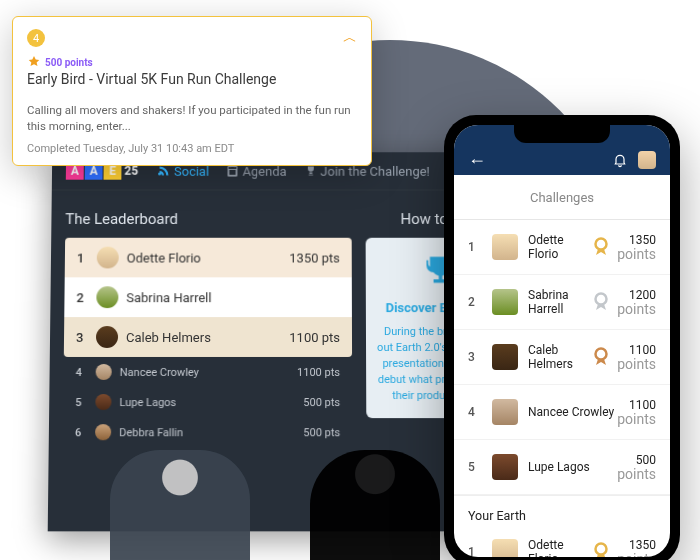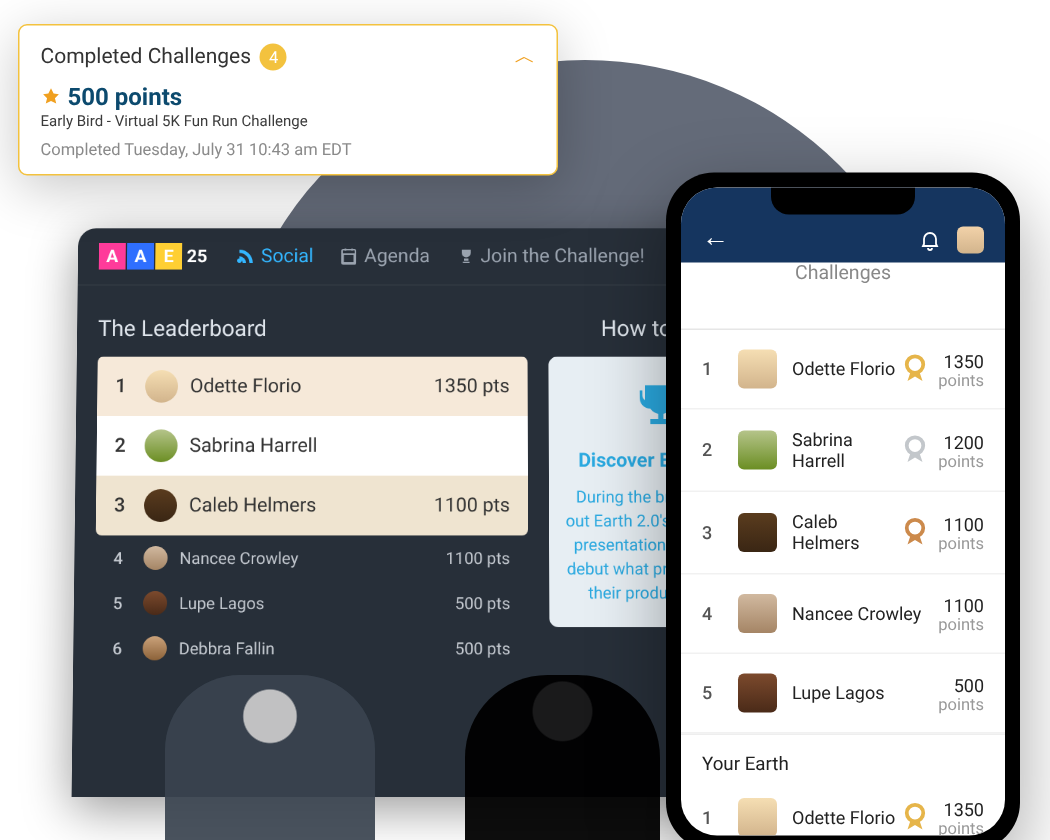--- a/index.html
+++ b/index.html
@@ -36,44 +36,44 @@
 .people{position:absolute;left:50px;bottom:0;width:480px;height:120px;z-index:2}
 .person-l{position:absolute;left:60px;bottom:0;width:140px;height:110px;background:radial-gradient(circle at 50% 25%,#cfcfcf 0 16%,transparent 17%),linear-gradient(#3a4450,#3a4450);border-radius:50px 50px 0 0;opacity:.92}
 .person-r{position:absolute;left:260px;bottom:0;width:130px;height:110px;background:radial-gradient(circle at 50% 22%,#1a1a1a 0 18%,transparent 19%),linear-gradient(#000,#000);border-radius:55px 55px 0 0;opacity:.95}
 
 
 .cc-card{position:absolute;left:12px;top:16px;width:330px;background:#fff;border:1px solid #f3c23e;border-radius:6px;box-shadow:0 8px 36px rgba(0,0,0,.22);z-index:5;padding:12px 14px 10px;font-size:12px;color:#444}
 .cc-head{display:flex;align-items:center;justify-content:space-between;margin-bottom:8px}
 .cc-title{font-size:14px;color:#333;display:flex;align-items:center;gap:6px}
 .cc-badge{background:#f3c23e;color:#fff;font-size:11px;width:18px;height:18px;border-radius:50%;display:inline-flex;align-items:center;justify-content:center}
 .cc-chev{color:#f0a020;font-size:14px}
-.cc-pts{color:#0c4a6e;font-weight:700;font-size:16px;display:flex;align-items:center;gap:4px;margin-bottom:2px}
-.cc-sub{color:#3b3b3b;font-size:10px;margin-bottom:6px}
+.cc-pts{color:#8b5cf6;font-weight:700;font-size:10px;display:flex;align-items:center;gap:4px;margin-bottom:2px}
+.cc-sub{color:#3b3b3b;font-size:14px;margin-bottom:16px}
 .cc-body{color:#666;font-size:11.5px;line-height:1.35;margin-bottom:8px}
 .cc-time{color:#8a8a8a;font-size:11px}
 
 
 .phone{position:absolute;right:20px;top:115px;width:216px;height:432px;background:#000;border-radius:32px;box-shadow:0 18px 50px rgba(0,0,0,.35);z-index:6;padding:10px}
 .phone-inner{width:100%;height:100%;background:#fff;border-radius:24px;overflow:hidden;position:relative;display:flex;flex-direction:column}
 .notch{position:absolute;top:0;left:50%;transform:translateX(-50%);width:96px;height:18px;background:#000;border-radius:0 0 12px 12px;z-index:3}
 .ph-top{background:#15355f;height:44px;display:flex;align-items:flex-end;justify-content:space-between;padding:0 14px 6px;color:#fff}
 .ph-back{font-size:18px}
 .ph-right{display:flex;gap:10px;align-items:center}
 .ph-ava{width:18px;height:18px;border-radius:4px;background:linear-gradient(#f2d2a9,#d2b48c)}
 .ph-tabs{display:flex;height:44px;border-bottom:1px solid #e6e6e6}
-.ph-tab{flex:1;display:flex;justify-content:center;font-size:13px;color:#888}
+.ph-tab{flex:1;display:flex;align-items:center;justify-content:center;font-size:13px;color:#888}
 .ph-tab.active{color:#222;border-bottom:2px solid #222;font-weight:500}
 .ph-list{flex:1;overflow:hidden}
 .ph-row{display:flex;align-items:center;padding:13px 14px;border-bottom:1px solid #f1f1f1;font-size:12px}
 .ph-row .rank{width:14px;color:#555;font-size:12px}
 .ph-row .ava{width:26px;height:26px;border-radius:4px;margin:0 10px}
 .ph-row .name{flex:1;color:#222;font-size:12px}
 .medal{margin-right:8px}
 .ph-pts{text-align:right;color:#222;font-size:12px}
-.ph-pts small{display:block;color:#999;font-size:11px;line-height:1}
+.ph-pts small{display:block;color:#999;font-size:14px;line-height:1}
 .ph-section{padding:12px 14px 2px;font-size:12.5px;color:#222;border-top:1px solid #eee}
 
 .a1{background:linear-gradient(#f5deb3,#d2b48c)}
 .a2{background:linear-gradient(#b5c48a,#6b8e23)}
 .a3{background:linear-gradient(#5a3c1e,#3a2614)}
 .a4{background:linear-gradient(#d1b9a0,#a58565)}
 .a5{background:linear-gradient(#7c4a2d,#4a2a18)}
 .a6{background:linear-gradient(#caa27a,#8c6239)}
 </style>
 </head>
@@ -170,32 +170,32 @@
 </div>
 
 <div class="people">
   <div class="person-l"></div>
     <div class="person-r"></div>
 </div>
 
 <div class="cc-card">
   <div class="cc-head">
     <span class="cc-title">
-      <span>Completed Challenges</span>
       <span class="cc-badge">4</span>
     </span>
     <span class="cc-chev">︿</span>
   </div>
   <div class="cc-pts">
     <svg width="14" height="14" viewBox="0 0 16 16" fill="#f0a020">
         <path d="M8 1l2 4 4 .6-3 3 1 4-4-2-4 2 1-4-3-3L6 5z"></path>
       </svg>
     <span>500 points</span>
   </div>
   <div class="cc-sub">Early Bird - Virtual 5K Fun Run Challenge</div>
+  <div class="cc-body">Calling all movers and shakers! If you participated in the fun run this morning, enter...</div>
   <div class="cc-time">Completed Tuesday, July 31 10:43 am EDT</div>
 </div>
 
 <div class="phone">
   <div class="phone-inner">
     <div class="notch"></div>
     <div class="ph-top">
       <span class="ph-back">←</span>
       <span class="ph-right">
         <svg width="16" height="16" viewBox="0 0 24 24" fill="none" stroke="#fff" stroke-width="1.8">

